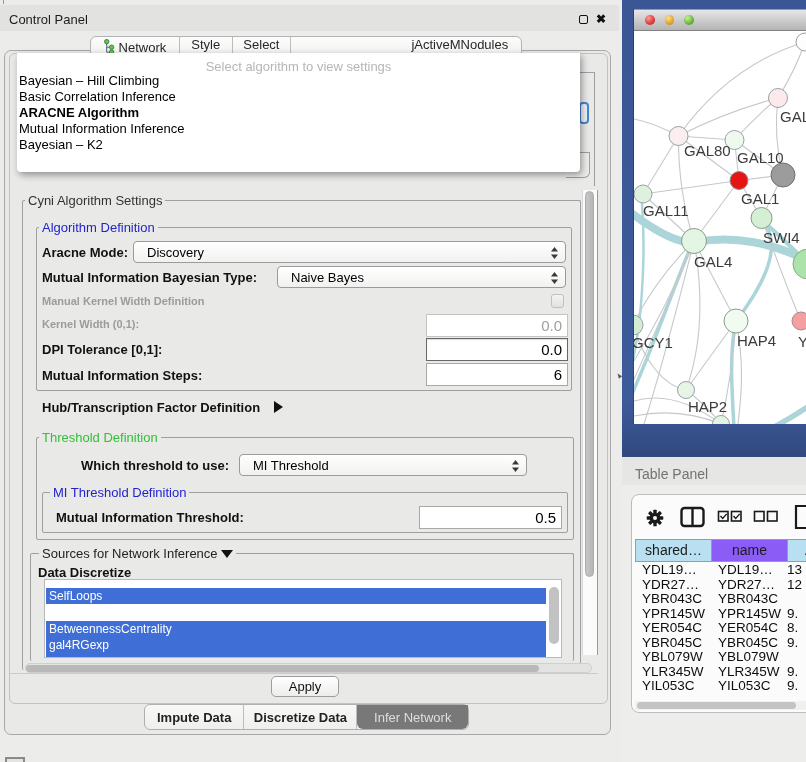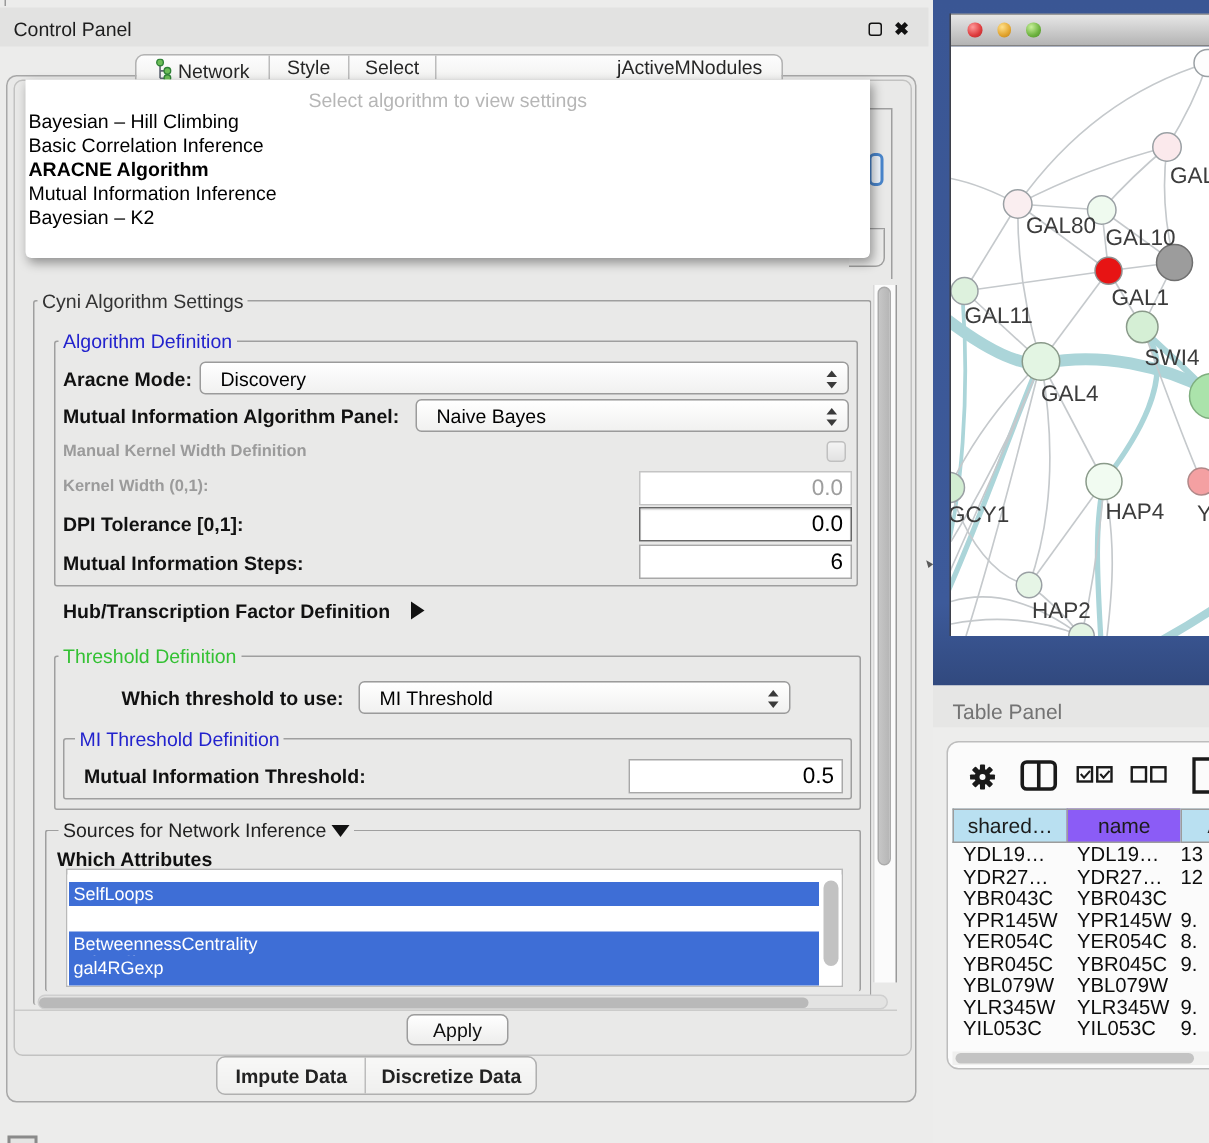--- a/index.html
+++ b/index.html
@@ -117,21 +117,21 @@
   <span class="gt blue">Algorithm Definition</span>
  </div>
  <label class="b abs" style="left:42px;top:245px;">Aracne Mode:</label>
  <div class="abs combo" style="left:133px;top:241px;width:433px;height:22px;">
       <span>Discovery</span>
   <svg class="carrows" viewBox="0 0 9 14">
         <path d="M4.5 1 L8 5.4 H1 Z" fill="#3a3a3a"></path>
         <path d="M4.5 13 L8 8.6 H1 Z" fill="#3a3a3a"></path>
       </svg>
     </div>
- <label class="b abs" style="left:42px;top:270px;">Mutual Information Algorithm Panel:</label>
+ <label class="b abs" style="left:42px;top:270px;">Mutual Information Bayesian Type:</label>
  <div class="abs combo" style="left:277px;top:266px;width:289px;height:22px;">
       <span>Naive Bayes</span>
   <svg class="carrows" viewBox="0 0 9 14">
         <path d="M4.5 1 L8 5.4 H1 Z" fill="#3a3a3a"></path>
         <path d="M4.5 13 L8 8.6 H1 Z" fill="#3a3a3a"></path>
       </svg>
     </div>
  <label class="g abs" style="left:42px;top:295px;">Manual Kernel Width Definition</label>
  <div class="abs" style="left:551px;top:294px;width:13px;height:14px;background:linear-gradient(#f4f4f4,#e2e2e2);border:1px solid #c0c0c0;border-radius:3px;"></div>
  <label class="g abs" style="left:42px;top:318px;">Kernel Width (0,1):</label>
@@ -156,21 +156,21 @@
     </div>
  <div class="abs group" style="left:42px;top:492px;width:526px;height:41px;">
   <span class="gt blue" style="left:7px;">MI Threshold Definition</span>
  </div>
  <label class="b abs" style="left:56px;top:510px;">Mutual Information Threshold:</label>
  <div class="abs inp" style="left:419px;top:506px;width:143px;height:23px;">0.5</div>
 
  <div class="abs group" style="left:30px;top:553px;width:544px;height:108px;border-bottom:none;">
   <span class="gt" style="color:#222;left:8px;">Sources for Network Inference <span style="display:inline-block;width:0;height:0;border-top:8px solid #111;border-left:6.5px solid transparent;border-right:6.5px solid transparent;position:relative;top:0px;"></span></span>
  </div>
- <label class="b abs" style="left:38px;top:565px;">Which Attributes</label>
+ <label class="b abs" style="left:38px;top:565px;">Data Discretize</label>
  <div class="abs" style="left:44px;top:579px;width:518px;height:79px;border:1px solid #b9b9b9;background:#fff;"></div>
  <div class="abs" id="datalist">
   <div class="selrow" style="top:5px;">SelfLoops</div>
   <div class="selrow" style="top:21.4px;margin-top:20px;">TopologicalCoefficient</div>
   <div class="selrow" style="top:37.8px;">BetweennessCentrality</div>
   <div class="selrow" style="top:54.2px;">gal4RGexp</div>
   <div class="selrow" style="top:70.6px;"></div>
  </div>
  <div class="abs" id="listthumb"></div>
  <div class="abs" id="vscroll"></div>
@@ -187,20 +187,21 @@
   <li><b>ARACNE Algorithm</b></li>
   <li>Mutual Information Inference</li>
   <li>Bayesian – K2</li>
  </ul>
 </div>
 <div class="abs" style="left:10px;top:672.5px;width:588px;height:1px;background:#cbcbca;"></div>
 <div class="abs" id="apply">Apply</div>
 <div class="abs" id="btabs">
  <div class="btab" style="width:99.4px;">Impute Data</div>
  <div class="btab" style="width:113.1px;">Discretize Data</div>
+ <div class="btab sel" style="width:110.5px;">Infer Network</div>
 </div>
 <div class="abs" id="minisq"></div>
 <div class="abs" style="left:617px;top:373px;width:0;height:0;border-bottom:5px solid #5a5a5a;border-left:2.5px solid transparent;border-right:2.5px solid transparent;transform:rotate(-38deg);"></div>
 
 <div class="abs" id="blue"></div>
 <div class="abs" id="macwin">
  <div class="abs" id="mactitle"></div>
  <div class="abs light" style="left:11px;background:radial-gradient(circle at 35% 30%,#ff9a9a,#dd3a3c 60%,#b02a2c);"></div>
  <div class="abs light" style="left:30.5px;background:radial-gradient(circle at 35% 30%,#ffe08a,#e2a42e 60%,#b97f1e);"></div>
  <div class="abs light" style="left:50px;background:radial-gradient(circle at 35% 30%,#c8f09a,#6cb23e 60%,#4e8c2a);"></div>

